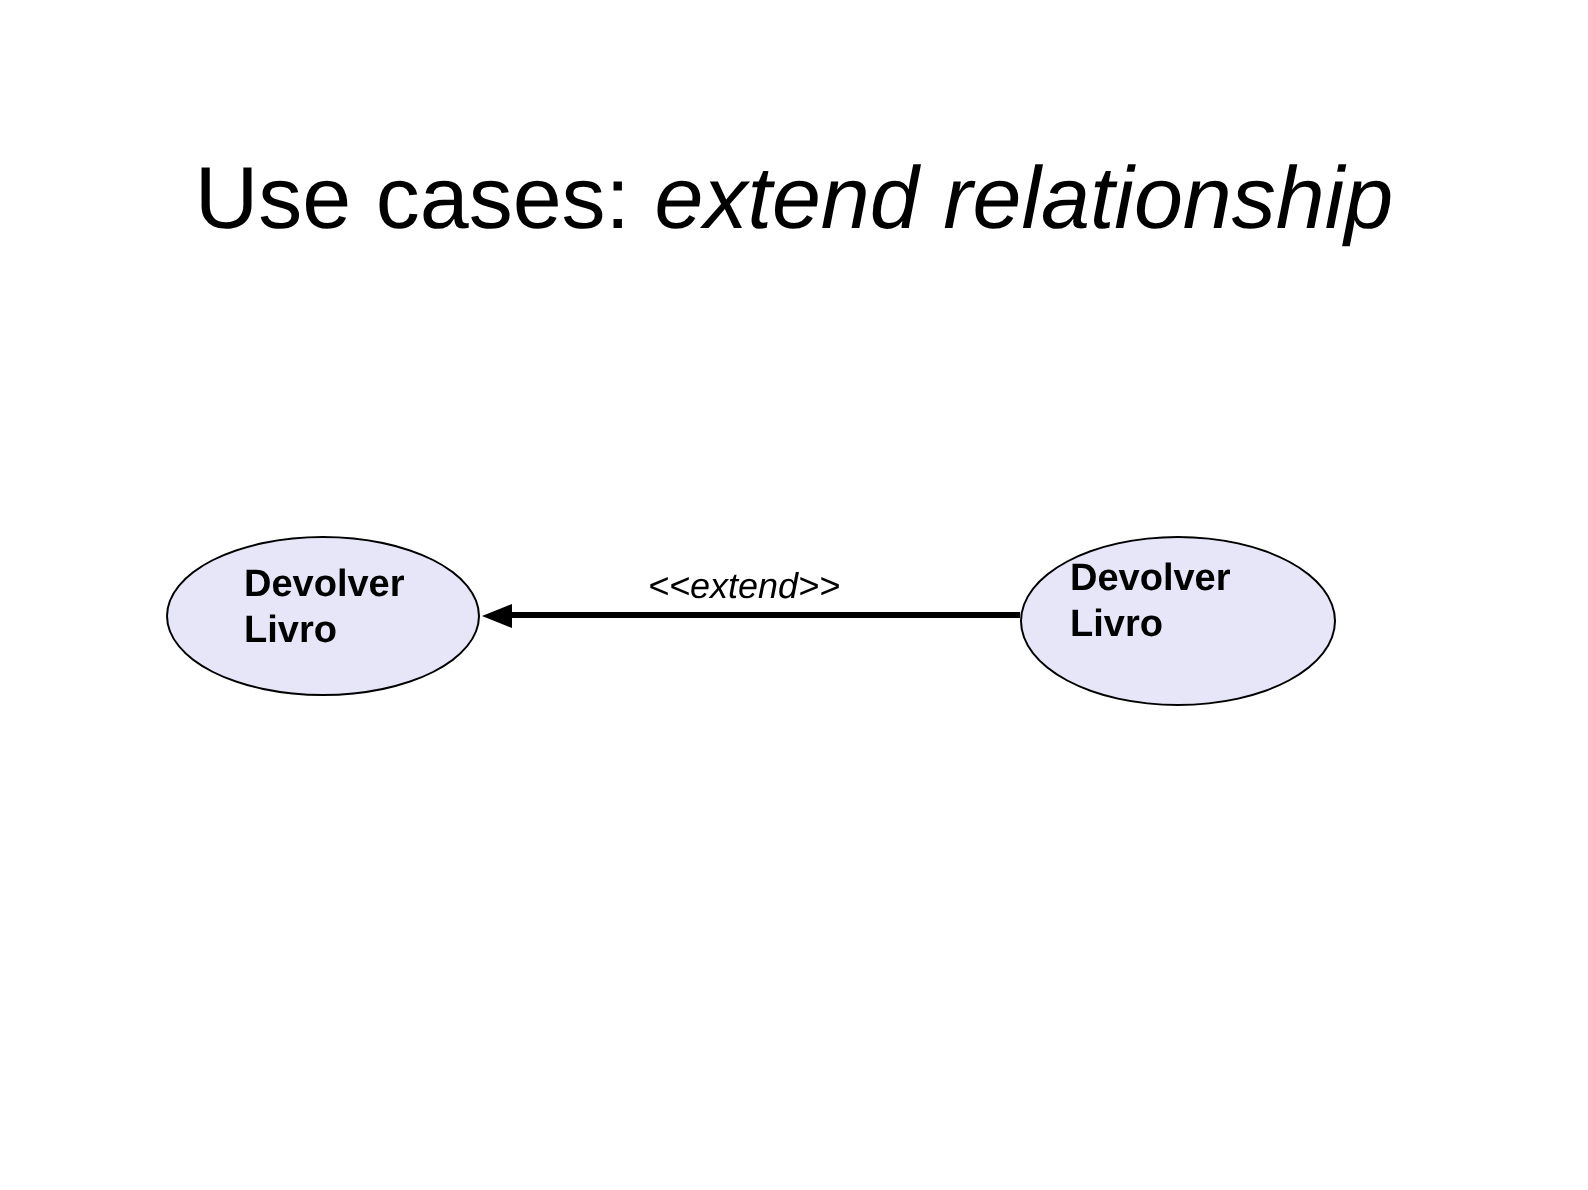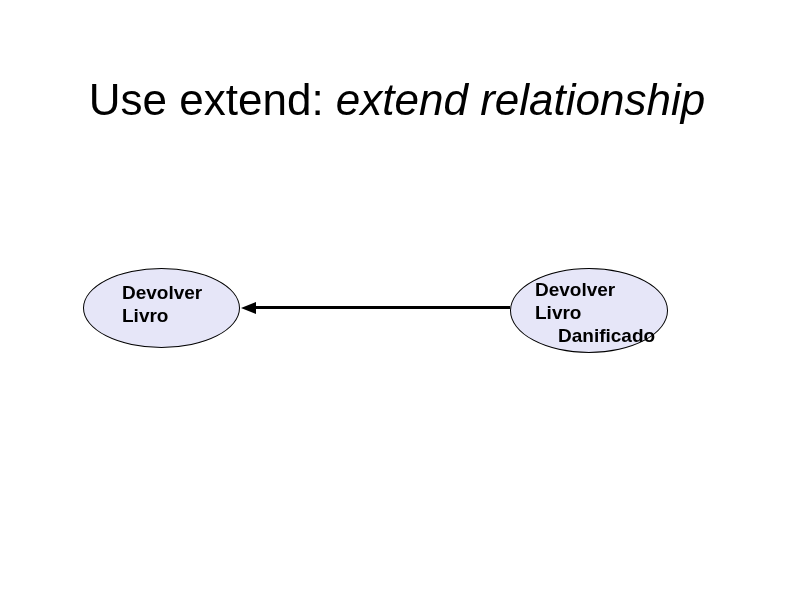--- a/index.html
+++ b/index.html
@@ -79,32 +79,32 @@
     font-style: italic;
     white-space: nowrap;
   }
 </style>
 </head>
 <body>
 
 <div class="slide">
 
   <div class="title">
-    <span>Use extend: </span><span class="em">extend relationship</span>
+    <span>Use cases: </span><span class="em">extend relationship</span>
   </div>
 
   <div class="usecase left"></div>
   <div class="uc-label left-label">
     <div>Devolver</div>
     <div>Livro</div>
   </div>
 
   <div class="usecase right"></div>
   <div class="uc-label right-label">
     <div>Devolver</div>
     <div>Livro</div>
-    <div class="indent">Danificado</div>
   </div>
 
   <div class="arrow-shaft"></div>
   <div class="arrow-head"></div>
+  <div class="stereotype">&lt;&lt;extend&gt;&gt;</div>
 
 </div>
 
 </body></html>

